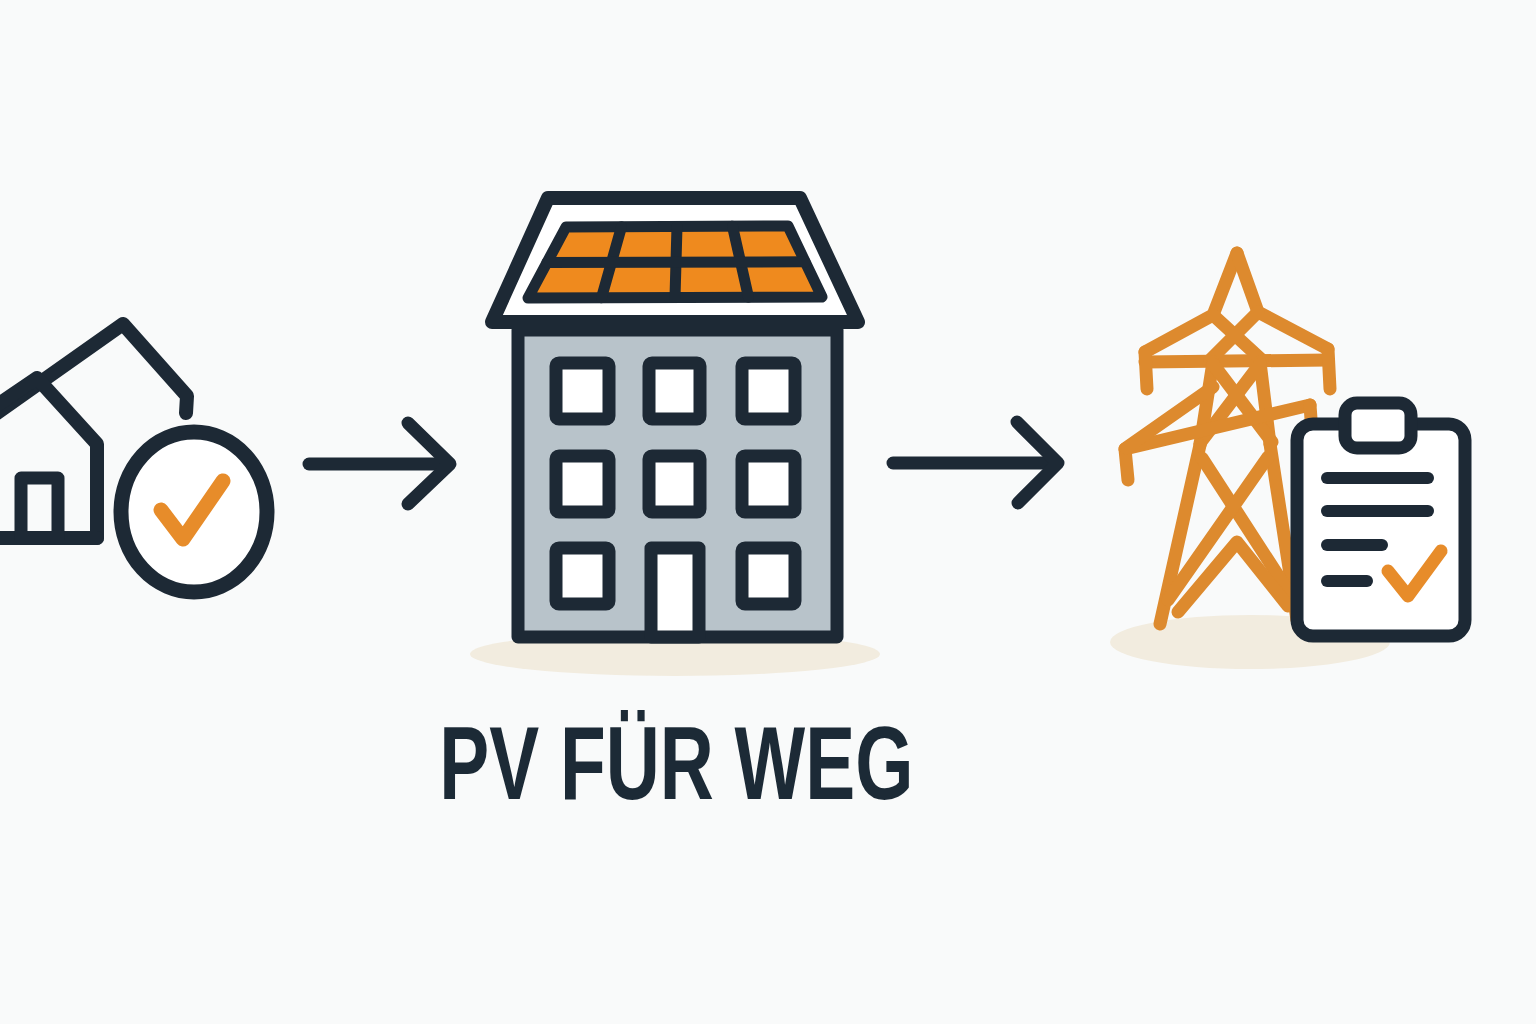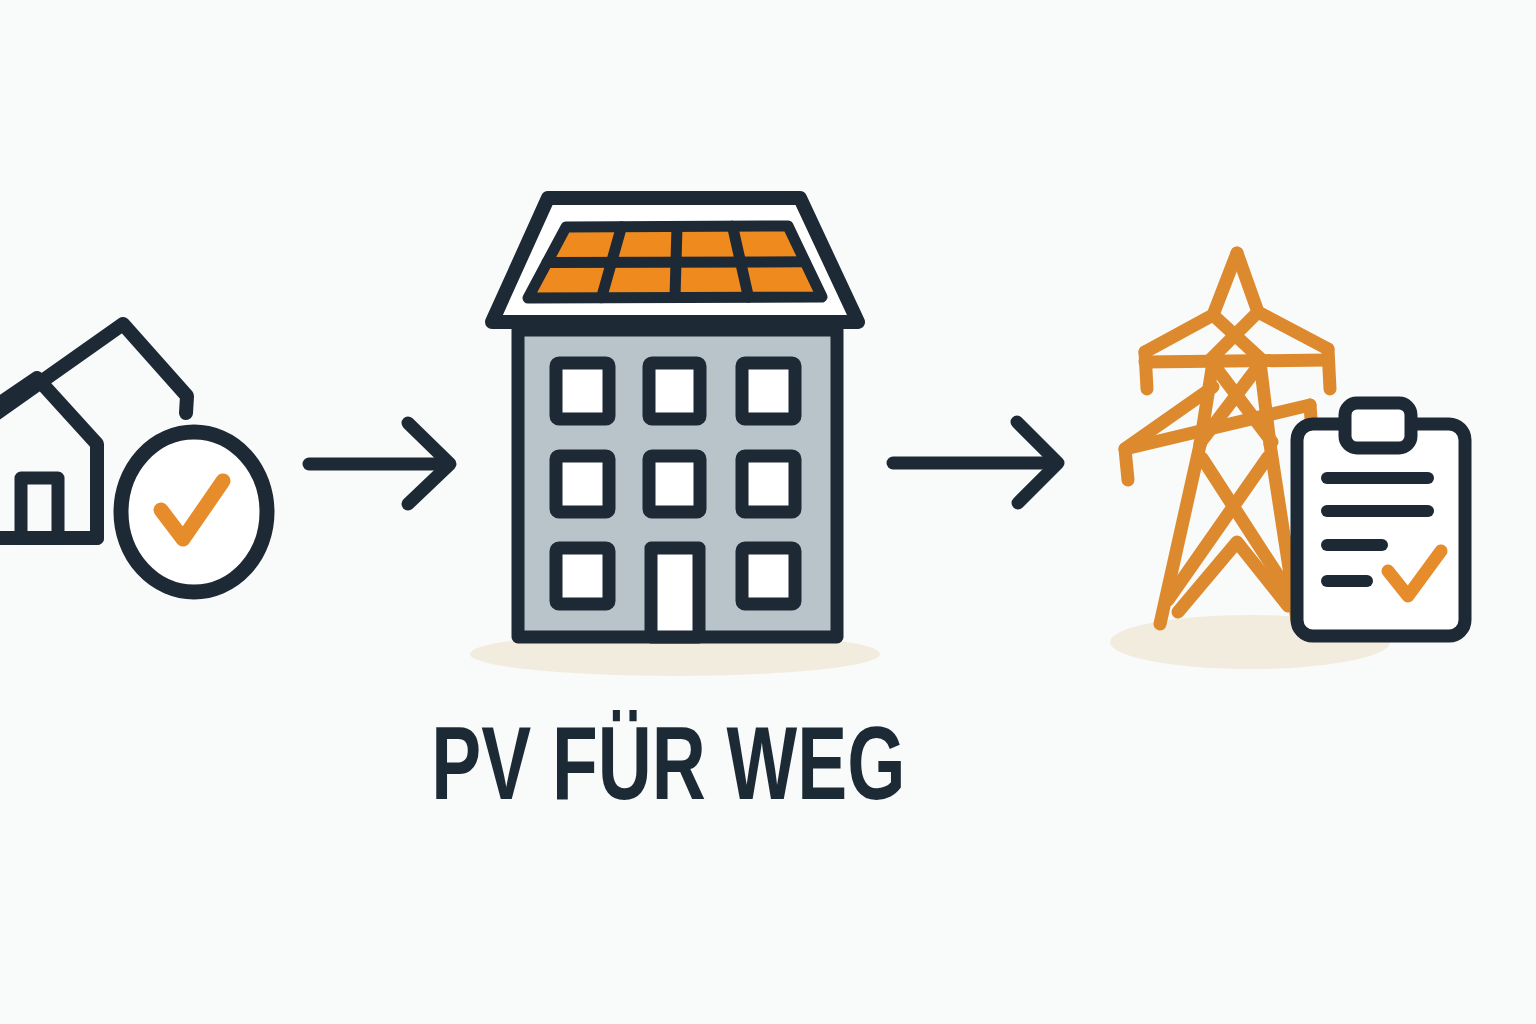--- a/index.html
+++ b/index.html
@@ -31,21 +31,21 @@
   .w15 { stroke-width: 15; }
   .f-white  { fill: var(--white, #ffffff); }
   .f-gray   { fill: var(--facade-gray, #b8c3ca); }
   .f-panel  { fill: var(--orange-panel, #ef8a1e); }
   .f-shadow { fill: var(--shadow-cream, #f2ecdf); stroke: none; }
   .f-none   { fill: none; }
 
   .title {
     position: absolute;
     top: 706px;
-    left: 8px;
+    left: 16px;
     width: 1320px;
     text-align: center;
     font-weight: bold;
     font-size: 104px;
     line-height: 1.1;
     color: var(--ink-title, #1d2a36);
     white-space: nowrap;
   }
   .title .condense {
     display: inline-block;

